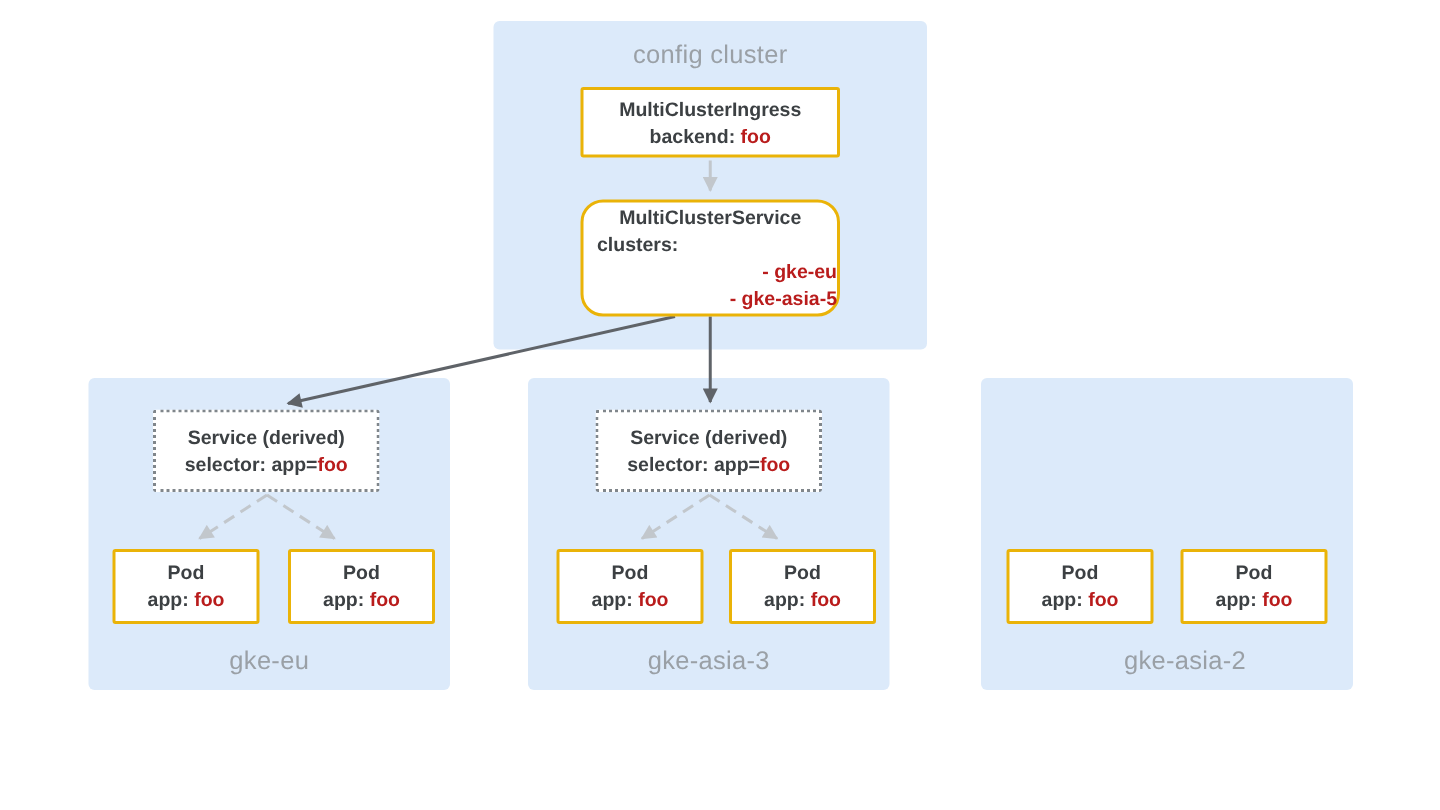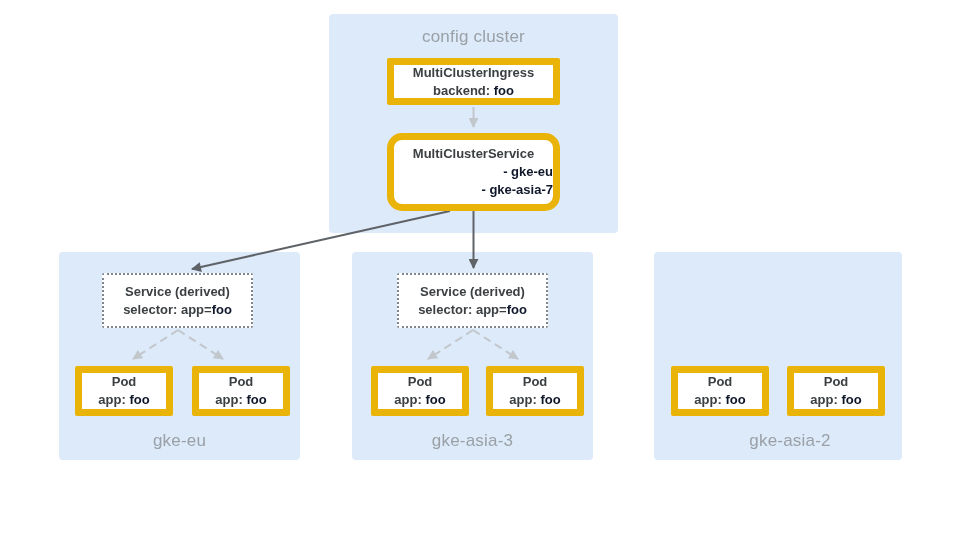--- a/index.html
+++ b/index.html
@@ -6,30 +6,30 @@
   .stage{
     position:relative;width:960px;height:504px;background:#ffffff;overflow:hidden;
     font-family:"Liberation Sans",sans-serif;
   }
   .panel{position:absolute;background:#dceafa;border-radius:4px;z-index:0;}
   .panel-title{
     position:absolute;text-align:center;color:#9aa0a6;font-size:17px;
     letter-spacing:.2px;z-index:2;
   }
   .node{
-    position:absolute;background:#ffffff;border:7px solid #eab308;border-radius:2px;
+    position:absolute;background:#ffffff;border:2px solid #eab308;border-radius:2px;
     box-sizing:border-box;display:flex;flex-direction:column;justify-content:center;
     align-items:center;font-size:13px;font-weight:700;color:#3c4043;line-height:18px;
     z-index:2;text-align:center;
   }
   .node.dotted{border:2px dotted #80868b;}
   .node .full{width:100%;}
   .node .align-left{width:100%;text-align:left;padding-left:9px;box-sizing:border-box;}
   .node .indent{padding-left:15px;text-align:right;}
-  .blue{color:#0f172a;}
+  .blue{color:#b91c1c;}
   svg.arrows{position:absolute;left:0;top:0;z-index:1;pointer-events:none;}
 </style>
 </head>
 <body>
 
 <div class="stage">
 
   <div class="panel" style="left:329px;top:14px;width:289px;height:219px;"></div>
   <div class="panel" style="left:59px;top:252px;width:241px;height:208px;"></div>
   <div class="panel" style="left:352px;top:252px;width:241px;height:208px;"></div>
@@ -62,22 +62,23 @@
     <line x1="473" y1="330" x2="518" y2="359" stroke="#c2c7cc" stroke-width="2" stroke-dasharray="8 5" marker-end="url(#head-light)"></line>
   </svg>
 
   <div class="node" style="left:387px;top:58px;width:173px;height:47px;">
     <div class="full">MultiClusterIngress</div>
     <div class="full"><span>backend: </span><span class="blue">foo</span></div>
   </div>
 
   <div class="node" style="left:387px;top:133px;width:173px;height:78px;border-radius:15px;">
     <div class="full">MultiClusterService</div>
+    <div class="align-left">clusters:</div>
     <div class="align-left indent blue">- gke-eu</div>
-    <div class="align-left indent blue">- gke-asia-7</div>
+    <div class="align-left indent blue">- gke-asia-5</div>
   </div>
 
   <div class="node dotted" style="left:102px;top:273px;width:151px;height:55px;">
     <div class="full">Service (derived)</div>
     <div class="full"><span>selector: app=</span><span class="blue">foo</span></div>
   </div>
 
   <div class="node dotted" style="left:397px;top:273px;width:151px;height:55px;">
     <div class="full">Service (derived)</div>
     <div class="full"><span>selector: app=</span><span class="blue">foo</span></div>

